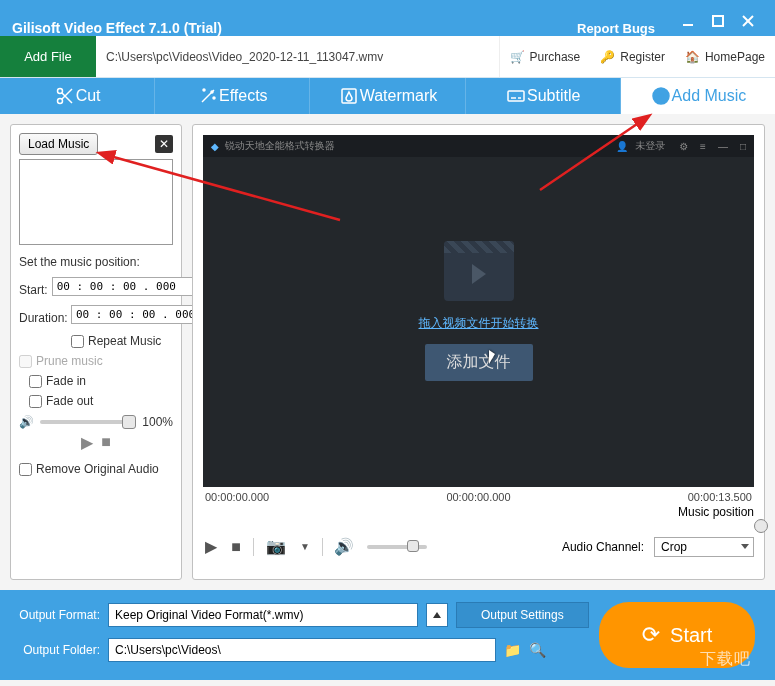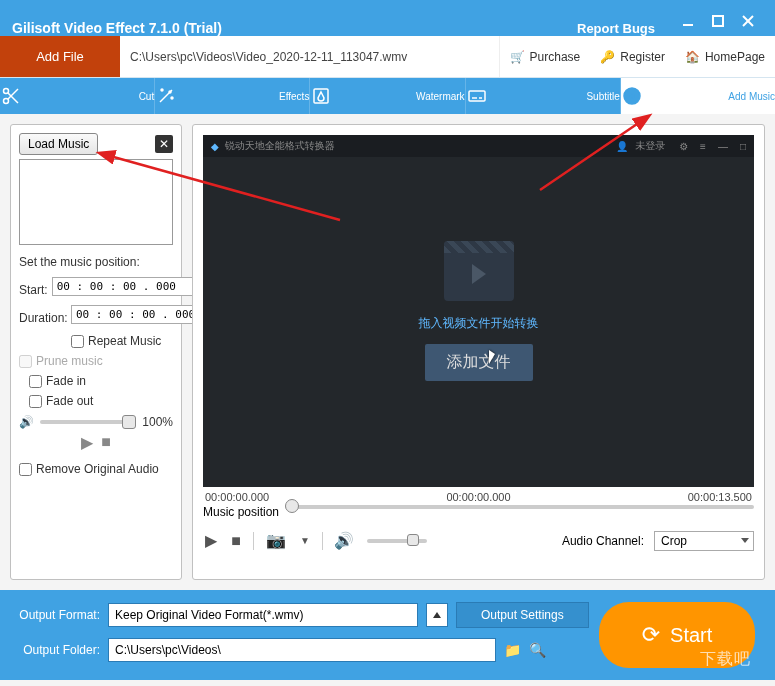--- a/index.html
+++ b/index.html
@@ -7,28 +7,28 @@
 
 
 .titlebar { height: 36px; background: #40a2e3; display: flex; align-items: flex-end; padding: 0 12px; color: #fff; }
 .titlebar .title { font-size: 14px; font-weight: 600; flex: 1; }
 .titlebar .report { font-size: 13px; margin-right: 18px; font-weight: 600; cursor: pointer; }
 .win-btn { width: 30px; height: 30px; display: inline-flex; align-items: center; justify-content: center; cursor: pointer; }
 .win-btn svg { stroke: #fff; fill: none; stroke-width: 2; }
 
 
 .toolbar { height: 42px; background: #fff; display: flex; align-items: stretch; border-bottom: 1px solid #d5e5f0; }
-.addfile-btn { background: #c2410c; color: #fff; width: 120px; display: flex; align-items: center; justify-content: center; font-size: 13px; cursor: pointer; }
+.addfile-btn { background: #15803d; color: #fff; width: 96px; display: flex; align-items: center; justify-content: center; font-size: 13px; cursor: pointer; }
 .path-box { flex: 1; display: flex; align-items: center; padding: 0 10px; font-size: 12px; color: #444; border-right: 1px solid #eee; }
 .tool-link { display: flex; align-items: center; gap: 4px; padding: 0 10px; font-size: 12px; color: #333; cursor: pointer; }
 .tool-link .ico { width: 16px; height: 16px; display: inline-flex; align-items: center; justify-content: center; }
 
 
 .tabs { height: 36px; background: #40a2e3; display: flex; }
-.tab { flex: 1; display: flex; align-items: center; justify-content: space-between; color: #fff; font-size: 10px; cursor: pointer; border-right: 1px solid rgba(255,255,255,0.2); }
+.tab { flex: 1; display: flex; align-items: center; justify-content: center; color: #fff; font-size: 16px; cursor: pointer; border-right: 1px solid rgba(255,255,255,0.2); }
 .tab:last-child { border-right: none; }
 .tab.active { background: #fff; color: #40a2e3; }
 .tab .tico { width: 22px; height: 22px; display: inline-flex; align-items: center; justify-content: center; }
 .tab.active .tico svg * { stroke: #40a2e3; fill: #40a2e3; }
 .tab .tico svg * { stroke: #fff; }
 
 
 .main { display: flex; padding: 10px; gap: 10px; height: 476px; }
 .side-panel { width: 172px; background: #fff; border: 1px solid #c0c0c0; border-radius: 3px; padding: 8px; font-size: 12px; color: #333; display: flex; flex-direction: column; }
 .lm-row { display: flex; align-items: center; gap: 3px; margin-bottom: 4px; }
@@ -51,26 +51,26 @@
 
 
 .preview-panel { flex: 1; background: #fff; border: 1px solid #c0c0c0; border-radius: 3px; padding: 10px; display: flex; flex-direction: column; }
 .video-frame { height: 352px; background: #23272b; position: relative; overflow: hidden; }
 .video-frame .inner-hdr { height: 22px; background: #1a1d21; display: flex; align-items: center; padding: 0 8px; font-size: 10px; color: #888; gap: 6px; }
 .inner-hdr .sp { flex: 1; }
 .video-center { position: absolute; top: 50%; left: 50%; transform: translate(-50%,-50%); text-align: center; }
 .clap { width: 70px; height: 60px; background: #2e3845; margin: 0 auto 14px; border-radius: 4px; position: relative; }
 .clap::before { content: ""; position: absolute; top: 0; left: 0; right: 0; height: 12px; background: repeating-linear-gradient(45deg,#3a4756,#3a4756 5px,#2e3845 5px,#2e3845 10px); border-radius: 4px 4px 0 0; }
 .clap-play { position: absolute; top: 55%; left: 50%; transform: translate(-50%,-50%); width: 0; height: 0; border-left: 14px solid #4a5766; border-top: 10px solid transparent; border-bottom: 10px solid transparent; }
-.drag-txt { color: #5fb8ff; font-size: 12px; margin-bottom: 12px; }
+.drag-txt { color: #5fb8ff; font-size: 12px; margin-bottom: 12px; text-decoration: underline; }
 .add-inner-btn { background: #3e5772; color: #ddd; padding: 8px 22px; border-radius: 2px; font-size: 16px; display: inline-block; position: relative; }
 .cursor-arrow { position: absolute; top: 6px; left: 60%; width: 0; height: 0; border-left: 6px solid #fff; border-top: 4px solid transparent; border-bottom: 10px solid transparent; filter: drop-shadow(0 0 1px #000); }
 
 .timecodes { display: flex; justify-content: space-between; font-size: 11px; color: #444; margin-top: 4px; padding: 0 2px; }
-.mpos-row { display: flex; align-items: flex-start; gap: 6px; font-size: 12px; margin-top: 2px; }
+.mpos-row { display: flex; align-items: flex-end; gap: 6px; font-size: 12px; margin-top: 2px; flex-direction: column; }
 .mpos-track { flex: 1; height: 4px; background: #ccc; border-radius: 2px; position: relative; }
 .mpos-track .mthumb { position: absolute; left: 0; top: -6px; width: 14px; height: 14px; background: #e8e8e8; border: 1px solid #888; border-radius: 7px; }
 
 .ctrl-row { display: flex; align-items: center; gap: 10px; margin-top: 10px; font-size: 12px; }
 .ctrl-row .cb { font-size: 16px; color: #555; cursor: pointer; padding: 2px; }
 .ctrl-row .sep { width: 1px; height: 18px; background: #ccc; }
 .ctrl-row .spacer { flex: 1; }
 .ac-select { border: 1px solid #aaa; padding: 2px 22px 2px 6px; background: #fff; position: relative; min-width: 100px; }
 .ac-select::after { content: ""; position: absolute; right: 4px; top: 6px; border-left: 4px solid transparent; border-right: 4px solid transparent; border-top: 5px solid #555; }
 

